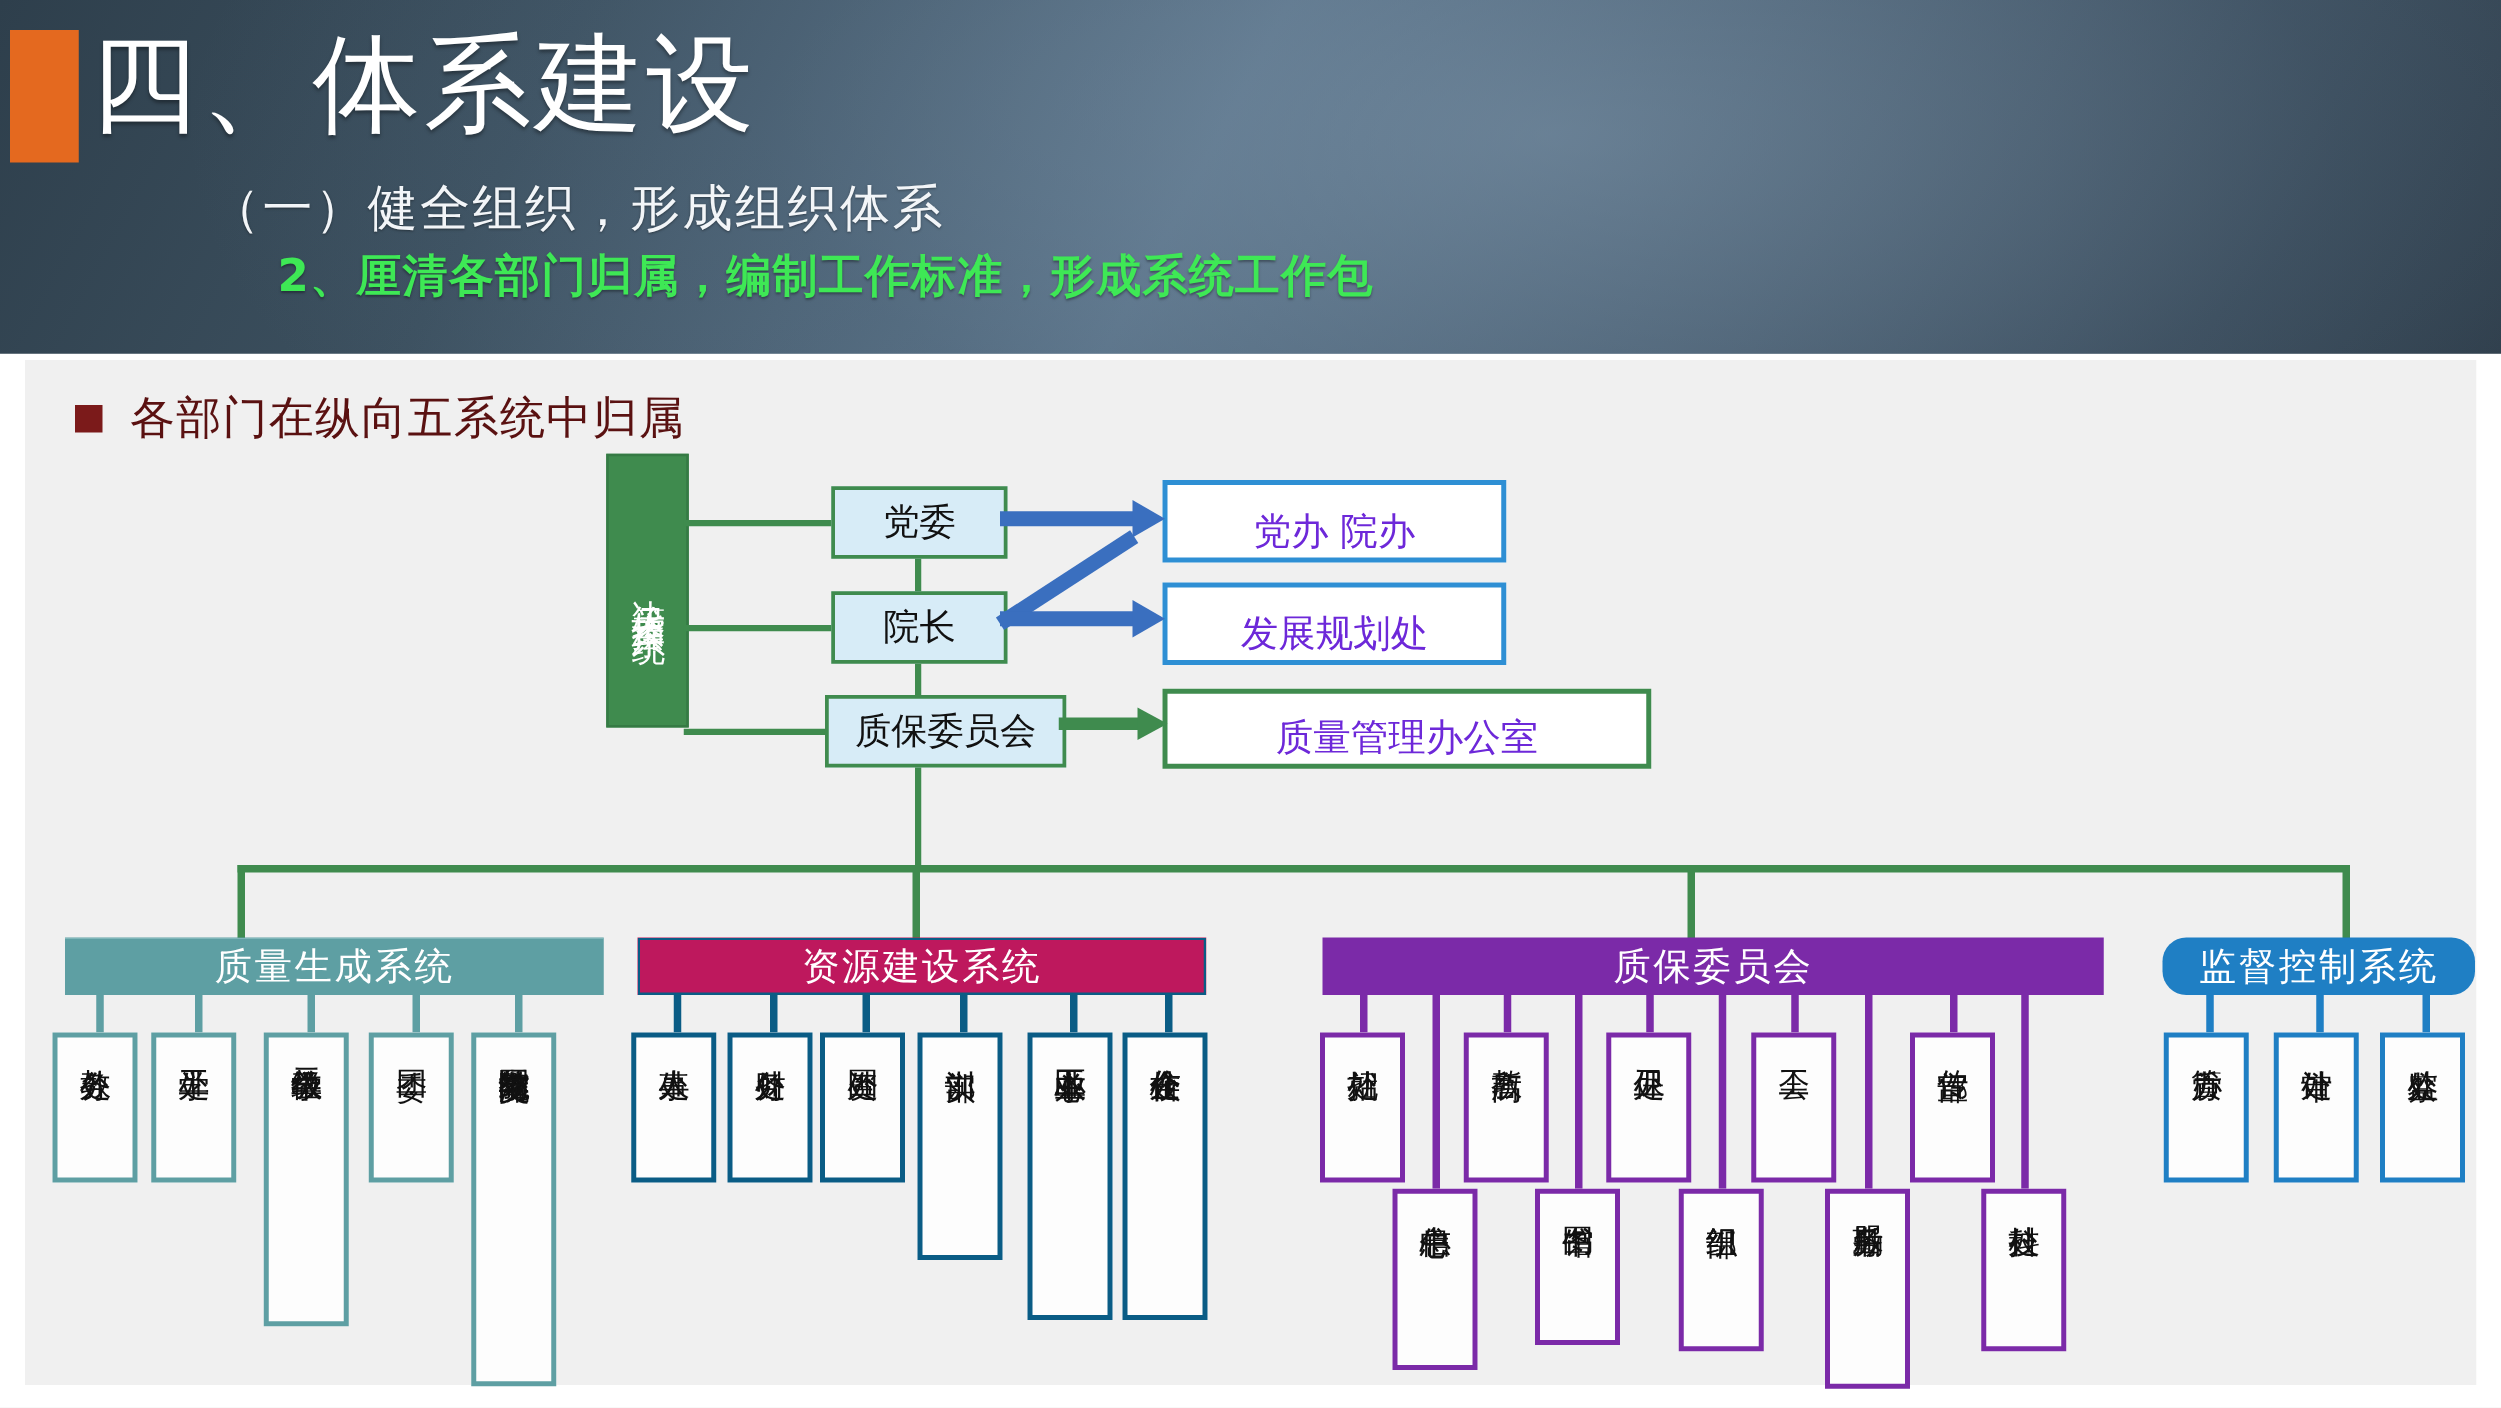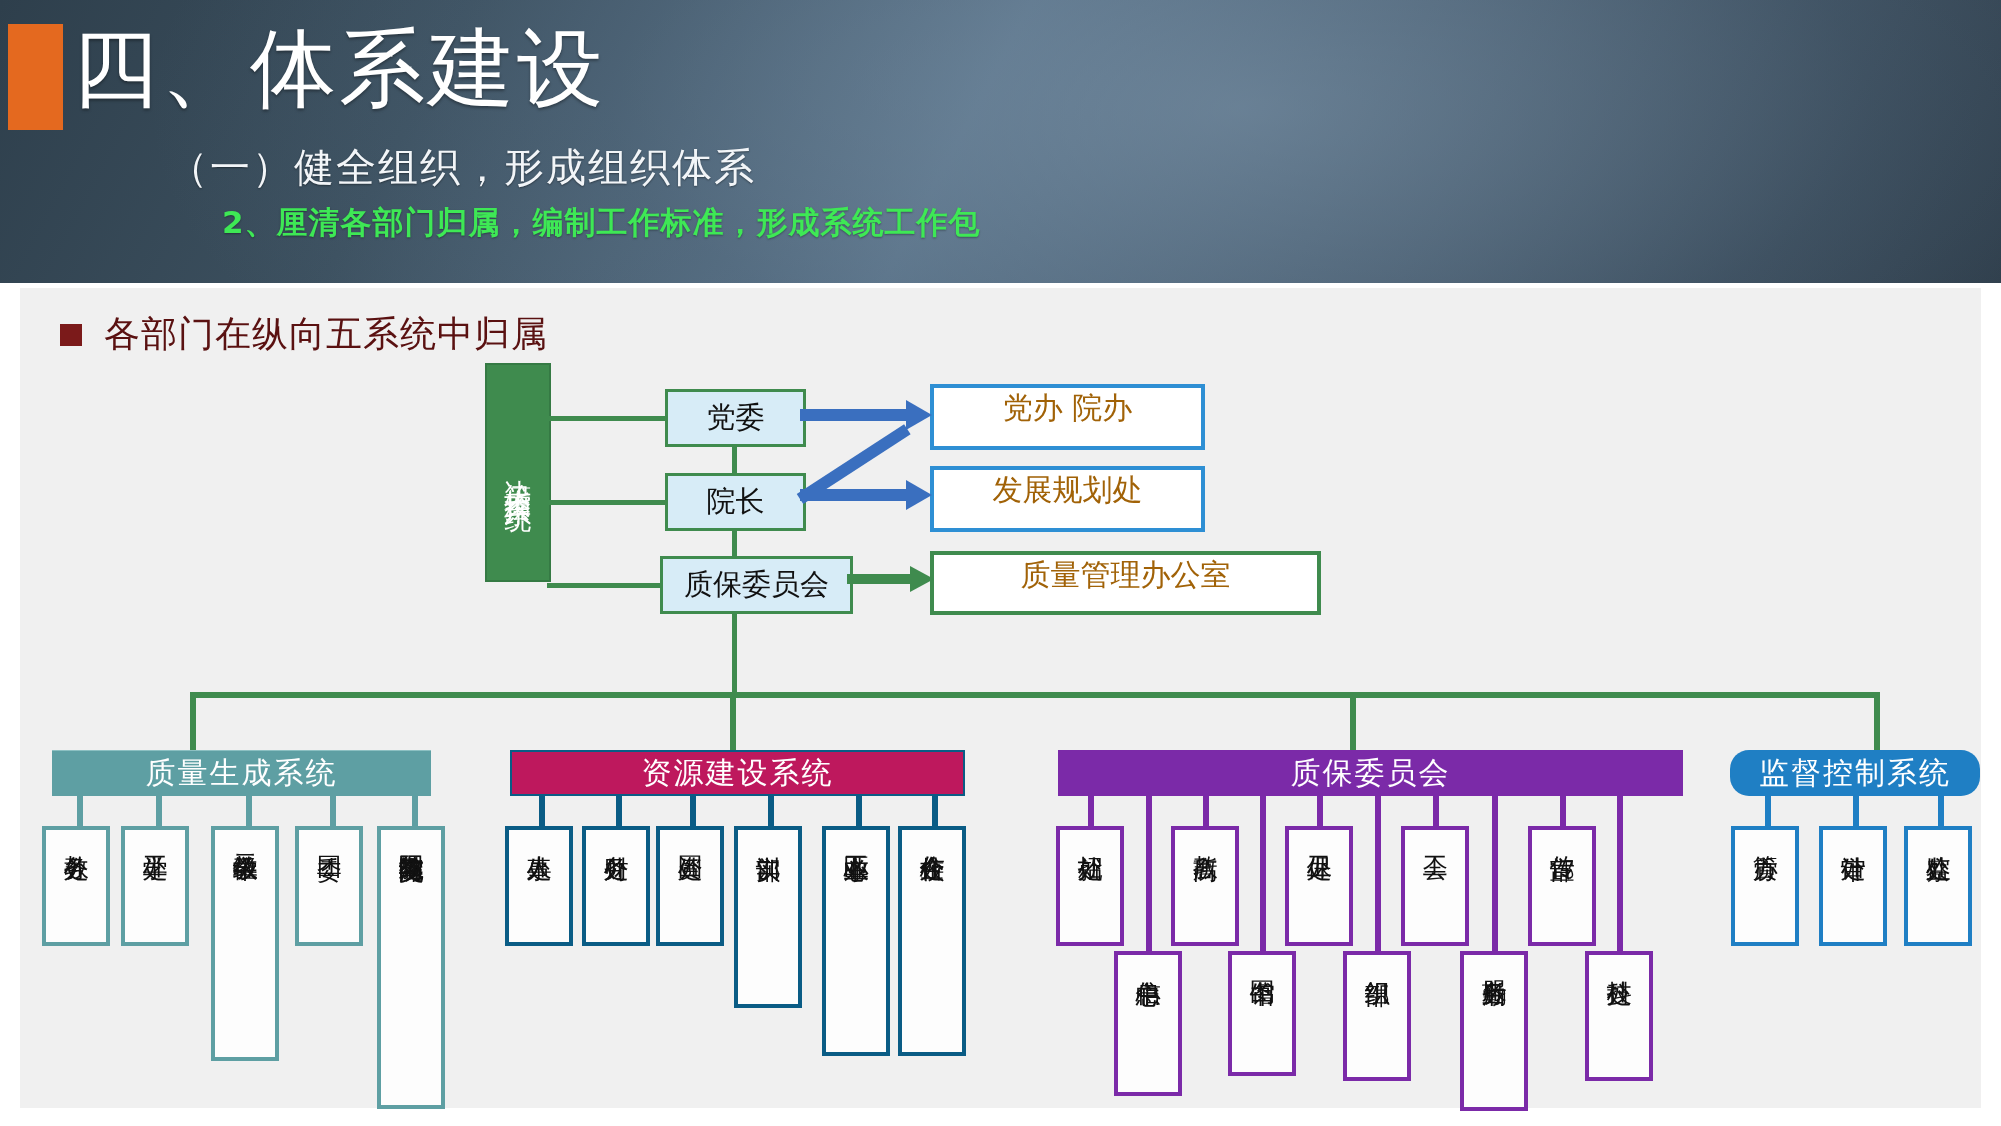--- a/index.html
+++ b/index.html
@@ -29,21 +29,21 @@
     white-space:nowrap;
   }
   #sub-1{
     position:absolute;left:168px;top:142px;
     font-size:40px;line-height:50px;color:#f2f5f8;letter-spacing:2px;
     white-space:nowrap;text-shadow:0 1px 2px rgba(0,0,0,0.4);
     font-family:"DejaVu Sans","Liberation Sans",sans-serif;
   }
   #sub-2{
     position:absolute;left:222px;top:199px;
-    font-size:31px;line-height:46px;color:#3ee855;font-weight:bold;letter-spacing:1px;
+    font-size:36px;line-height:46px;color:#3ee855;font-weight:bold;letter-spacing:1px;
     white-space:nowrap;text-shadow:0 1px 2px rgba(0,0,0,0.35);
     font-family:"DejaVu Sans","Liberation Sans",sans-serif;
   }
 
   
   #panel{
     position:absolute;left:20px;top:288px;width:1961px;height:820px;
     background:#f0f0f0;
   }
   #bullet-row{position:absolute;left:40px;top:22px;display:flex;align-items:center;}
@@ -70,22 +70,22 @@
   
   .midbox{
     position:absolute;background:#d7ecf7;border:3px solid #3f8b4e;
     display:flex;align-items:center;justify-content:center;
     font-size:29px;color:#111;
     font-family:"DejaVu Sans","Liberation Sans",sans-serif;
   }
   
   .rightbox{
     position:absolute;background:#fff;
-    display:flex;align-items:flex-start;justify-content:center;
-    font-size:30px;color:#a16207;
+    display:flex;align-items:flex-end;justify-content:center;
+    font-size:30px;color:#6d28d9;
     font-family:"DejaVu Sans","Liberation Sans",sans-serif;
   }
   .rb-blue{border:4px solid #2e8fd4;}
   .rb-green{border:4px solid #3f8b4e;}
 
   
   .ln{position:absolute;background:#3f8b4e;}
   .ln-blue{position:absolute;background:#3a6fbf;}
 
   
@@ -176,21 +176,21 @@
 
     <div class="ln abs" style="left:827px;top:286px;width:70px;height:10px;"></div>
     <div class="abs" style="left:890px;top:278px;width:0;height:0;border-left:24px solid #3f8b4e;border-top:13px solid transparent;border-bottom:13px solid transparent;"></div>
 
     <div class="ln abs" style="left:170px;top:404px;width:1690px;height:6px;"></div>
     <div class="ln abs" style="left:170px;top:404px;width:6px;height:62px;"></div>
     <div class="ln abs" style="left:710px;top:404px;width:6px;height:62px;"></div>
     <div class="ln abs" style="left:1330px;top:404px;width:6px;height:62px;"></div>
     <div class="ln abs" style="left:1854px;top:404px;width:6px;height:62px;"></div>
 
-    <div class="sysbar sb-teal" style="left:32px;top:462px;width:379px;height:46px;">
+    <div class="sysbar sb-teal" style="left:32px;top:462px;width:431px;height:46px;">
       <span>质量生成系统</span>
     </div>
     <div class="stem s-teal abs" style="left:57px;top:508px;height:30px;"></div>
     <div class="stem s-teal abs" style="left:136px;top:508px;height:30px;"></div>
     <div class="stem s-teal abs" style="left:226px;top:508px;height:30px;"></div>
     <div class="stem s-teal abs" style="left:310px;top:508px;height:30px;"></div>
     <div class="stem s-teal abs" style="left:392px;top:508px;height:30px;"></div>
 
     <div class="dept d-teal" style="left:22px;top:538px;width:68px;height:120px;">
       <span class="vtext">教务处</span>

